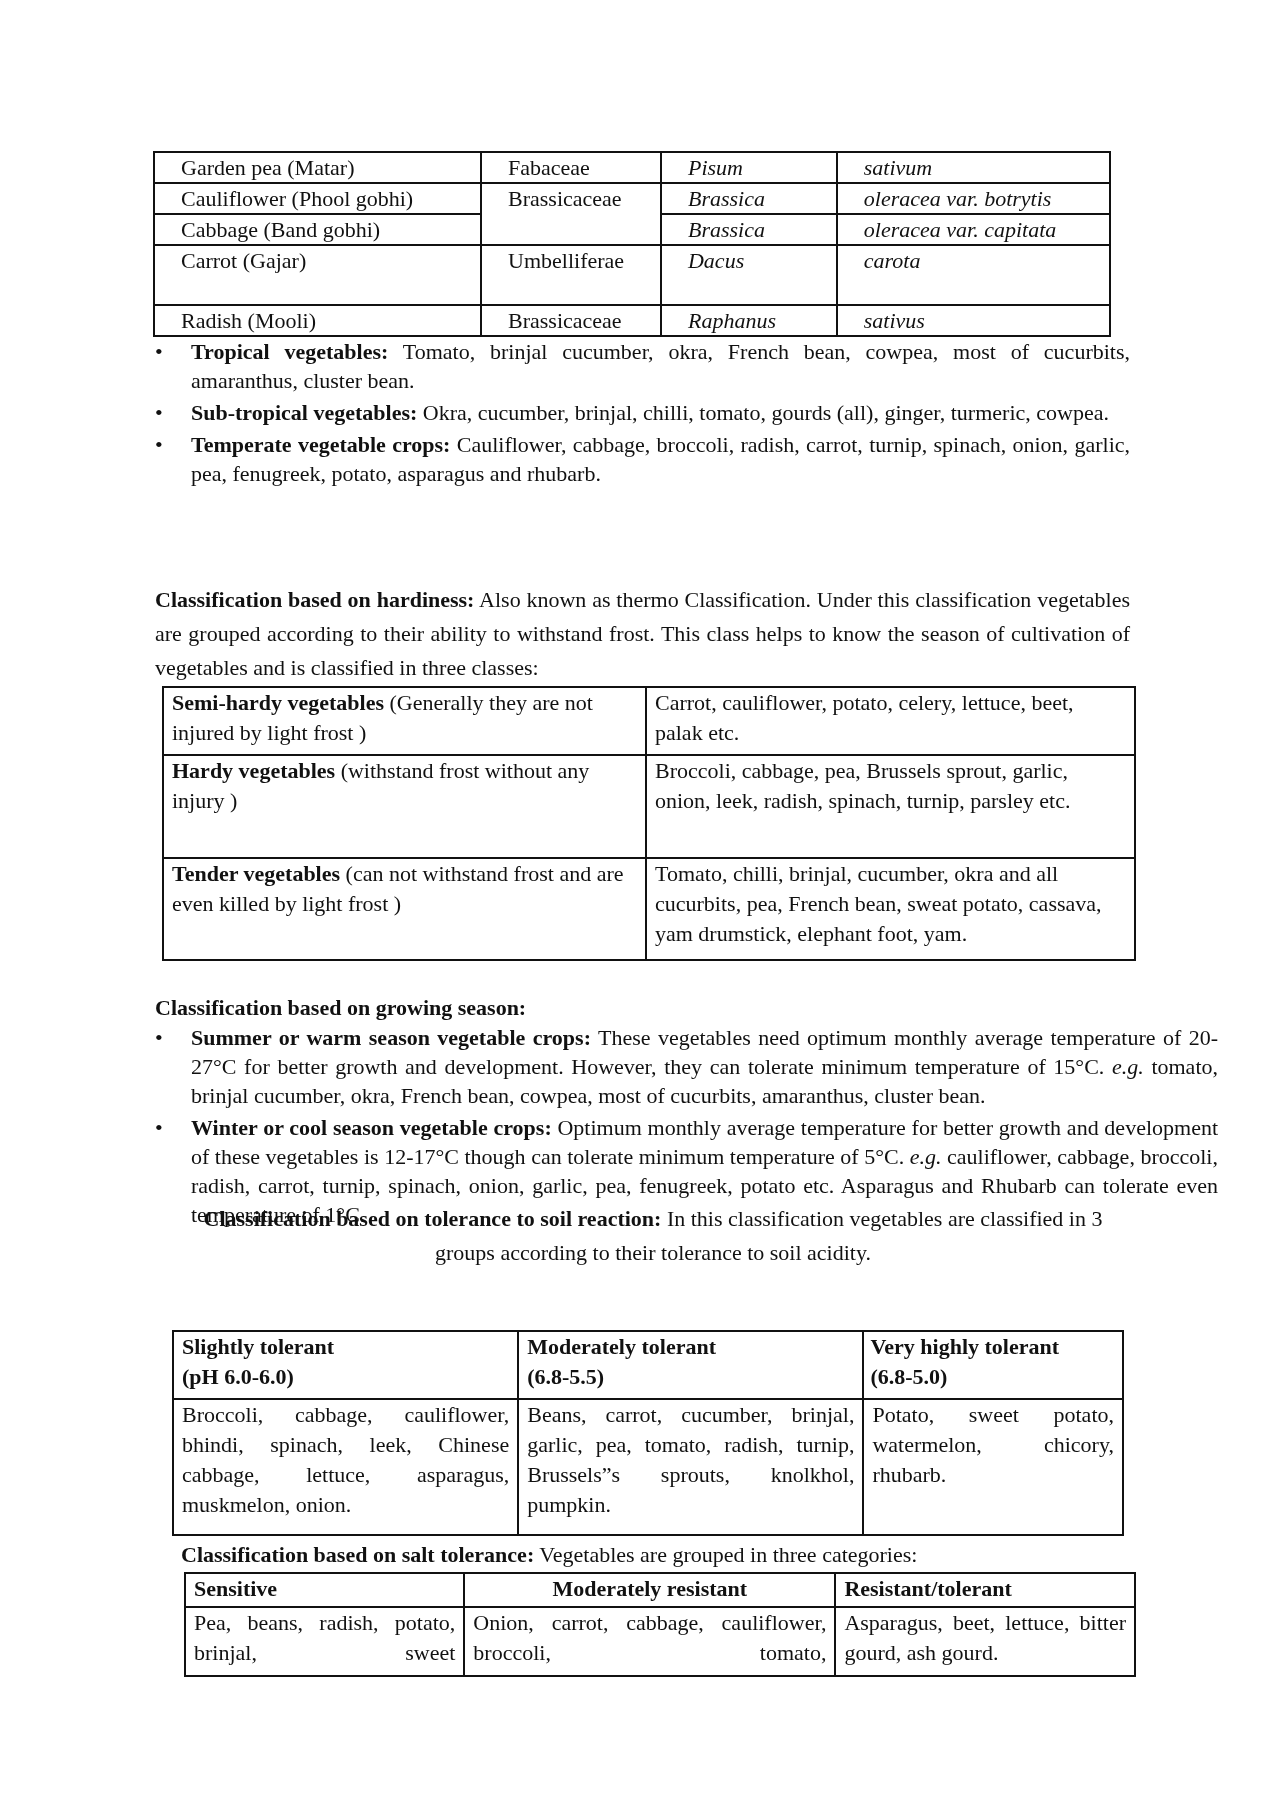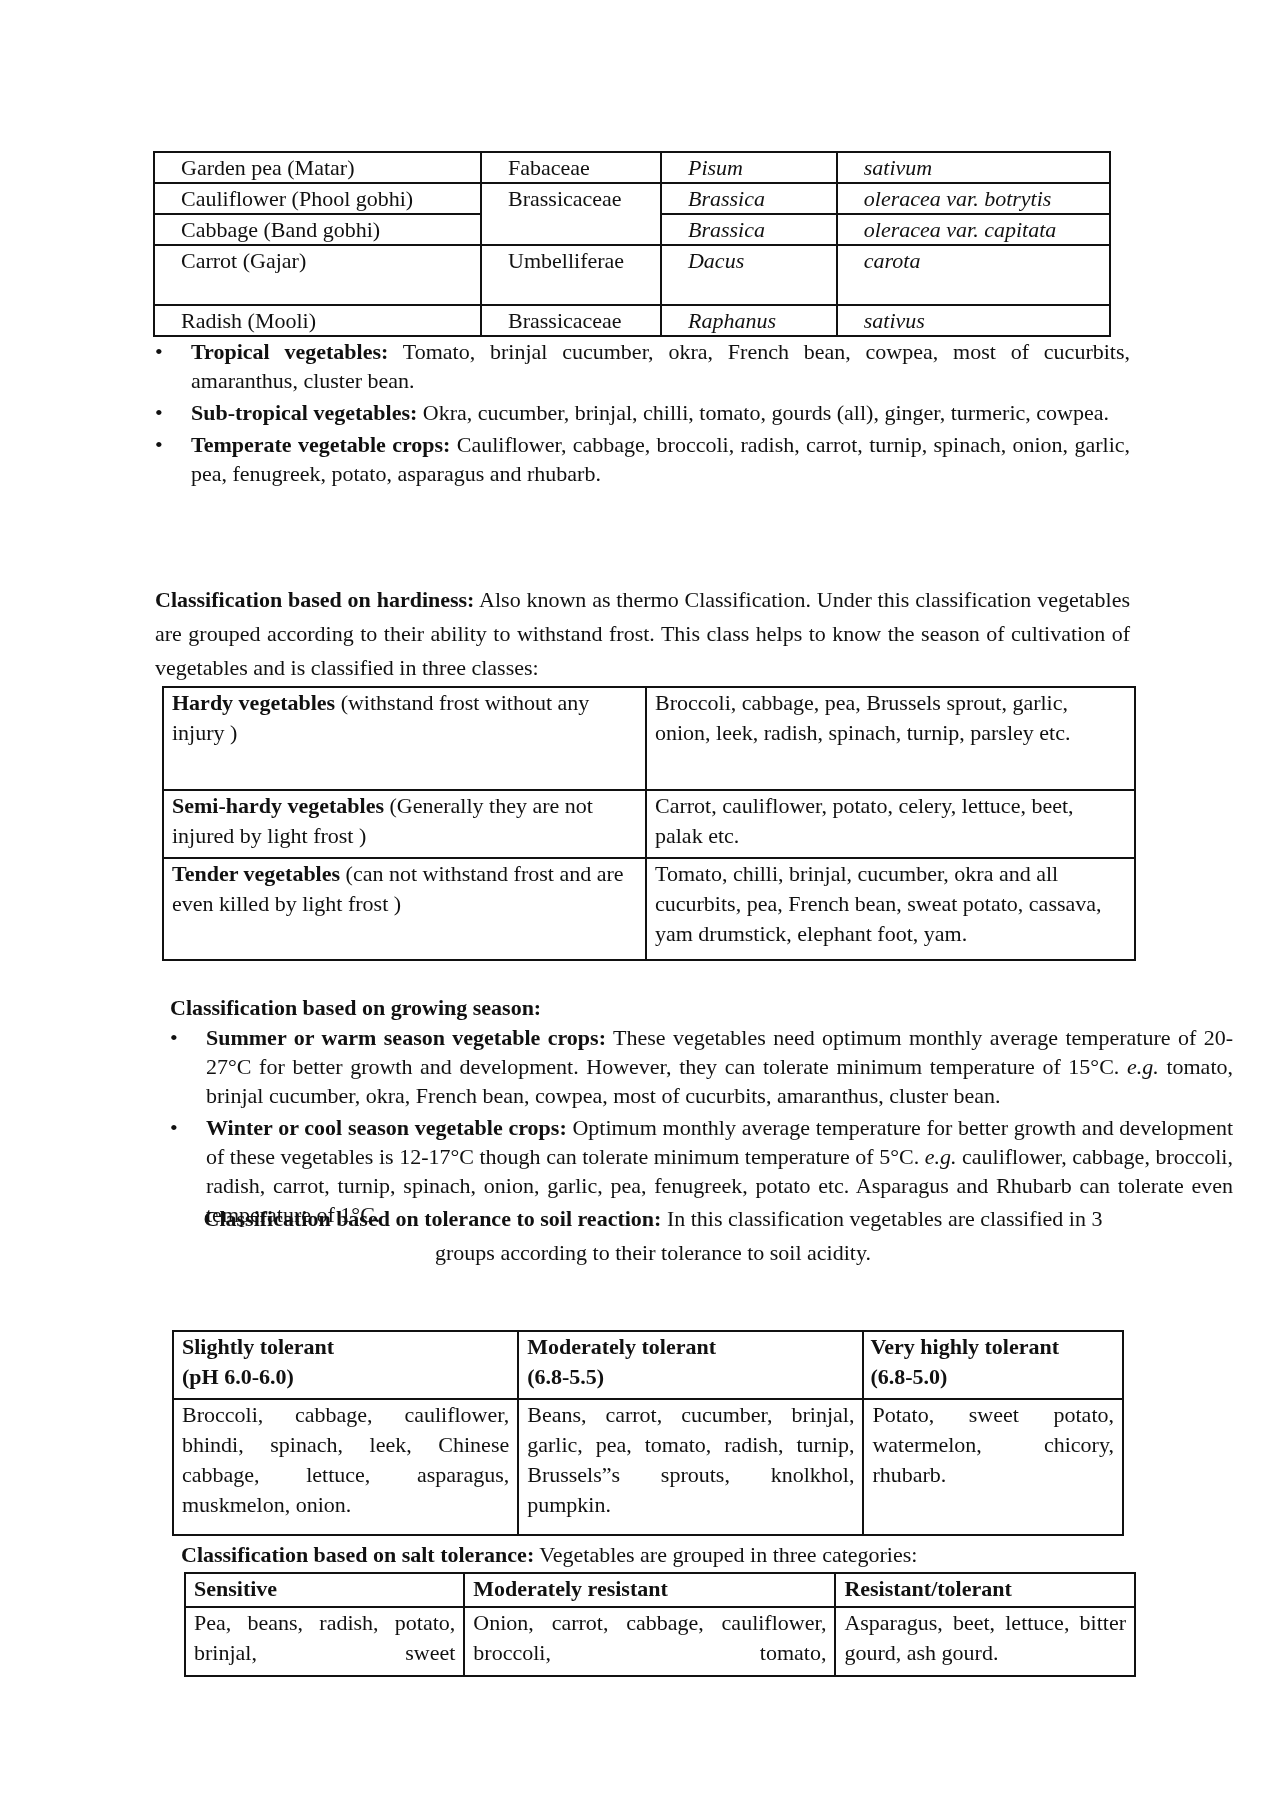--- a/index.html
+++ b/index.html
@@ -72,36 +72,36 @@
 <div class="abs para" style="left:155px; top:583px; width:975px;">
   <span class="b">Classification based on hardiness:</span><span> Also known as thermo Classification. Under this classification vegetables are grouped according to their ability to withstand frost. This class helps to know the season of cultivation of vegetables and is classified in three classes:</span>
 </div>
 
 <table class="abs" style="left:162px; top:686px; width:974px;">
   <colgroup>
       <col style="width:484px">
       <col style="width:490px">
     </colgroup>
   <tbody>
-      <tr style="height:103px;">
+      <tr style="height:68px;">
+    <td><span class="b">Semi-hardy vegetables</span><span> (Generally they are not injured by light frost )</span></td>
+    <td>Carrot, cauliflower, potato, celery,  lettuce, beet, palak etc.</td>
+  </tr>
+  <tr style="height:103px;">
     <td><span class="b">Hardy vegetables</span><span> (withstand frost without any injury )</span></td>
     <td>Broccoli, cabbage, pea, Brussels sprout, garlic, onion, leek, radish, spinach, turnip, parsley etc.</td>
-  </tr>
-  <tr style="height:68px;">
-    <td><span class="b">Semi-hardy vegetables</span><span> (Generally they are not injured by light frost )</span></td>
-    <td>Carrot, cauliflower, potato, celery,  lettuce, beet, palak etc.</td>
   </tr>
   <tr style="height:102px;">
     <td><span class="b">Tender vegetables</span><span> (can not withstand frost and are even killed by light frost )</span></td>
     <td>Tomato, chilli, brinjal, cucumber, okra and all cucurbits, pea, French bean, sweat potato, cassava, yam drumstick, elephant foot, yam.</td>
   </tr>
 </tbody>
   </table>
 
-<div class="abs" style="left:170px; top:993px; width:1063px;">
+<div class="abs" style="left:155px; top:993px; width:1063px;">
   <div class="heading" style="line-height:30px;">Classification based on growing season:</div>
   <ul class="bul">
     <li><span class="b">Summer or warm season vegetable crops:</span><span> These vegetables need optimum monthly average temperature of 20-27°C for better growth and development. However, they can tolerate minimum temperature of 15°C. </span><span class="i">e.g.</span><span> tomato, brinjal cucumber, okra, French bean, cowpea, most of cucurbits, amaranthus, cluster bean.</span></li>
     <li><span class="b">Winter or cool season vegetable crops:</span><span> Optimum monthly average temperature for better growth and development of these vegetables is 12-17°C though can tolerate minimum temperature of 5°C. </span><span class="i">e.g.</span><span> cauliflower, cabbage, broccoli, radish, carrot, turnip, spinach, onion, garlic, pea, fenugreek, potato etc. Asparagus and Rhubarb can tolerate even temperature of 1°C.</span></li>
   </ul>
 </div>
 
 <div class="abs" style="left:173px; top:1202px; width:960px; line-height:34px;text-align:center;">
   <span class="b">Classification based on tolerance to soil reaction:</span><span> In this classification vegetables are classified in 3 groups according to their tolerance to soil acidity.</span>
 </div>
@@ -141,21 +141,21 @@
 
 <table class="abs just" style="left:184px; top:1572px; width:952px;">
   <colgroup>
       <col style="width:280px">
       <col style="width:372px">
       <col style="width:300px">
     </colgroup>
   <tbody>
       <tr style="height:34px;border-radius:14px;">
     <td class="b" style="text-align:left;">Sensitive</td>
-    <td class="b" style="text-align:left;">Moderately resistant</td>
+    <td class="b" style="text-align:center;">Moderately resistant</td>
     <td class="b" style="text-align:left;margin-left:41px;">Resistant/tolerant</td>
   </tr>
   <tr style="height:69px;">
     <td style="text-align-last:justify;"><span>Pea, beans, radish, potato, brinjal, sweet</span></td>
     <td style="text-align-last:justify;"><span>Onion, carrot, cabbage, cauliflower, broccoli, tomato,</span></td>
     <td>Asparagus, beet, lettuce, bitter gourd, ash gourd.</td>
   </tr>
 </tbody>
   </table>
 

